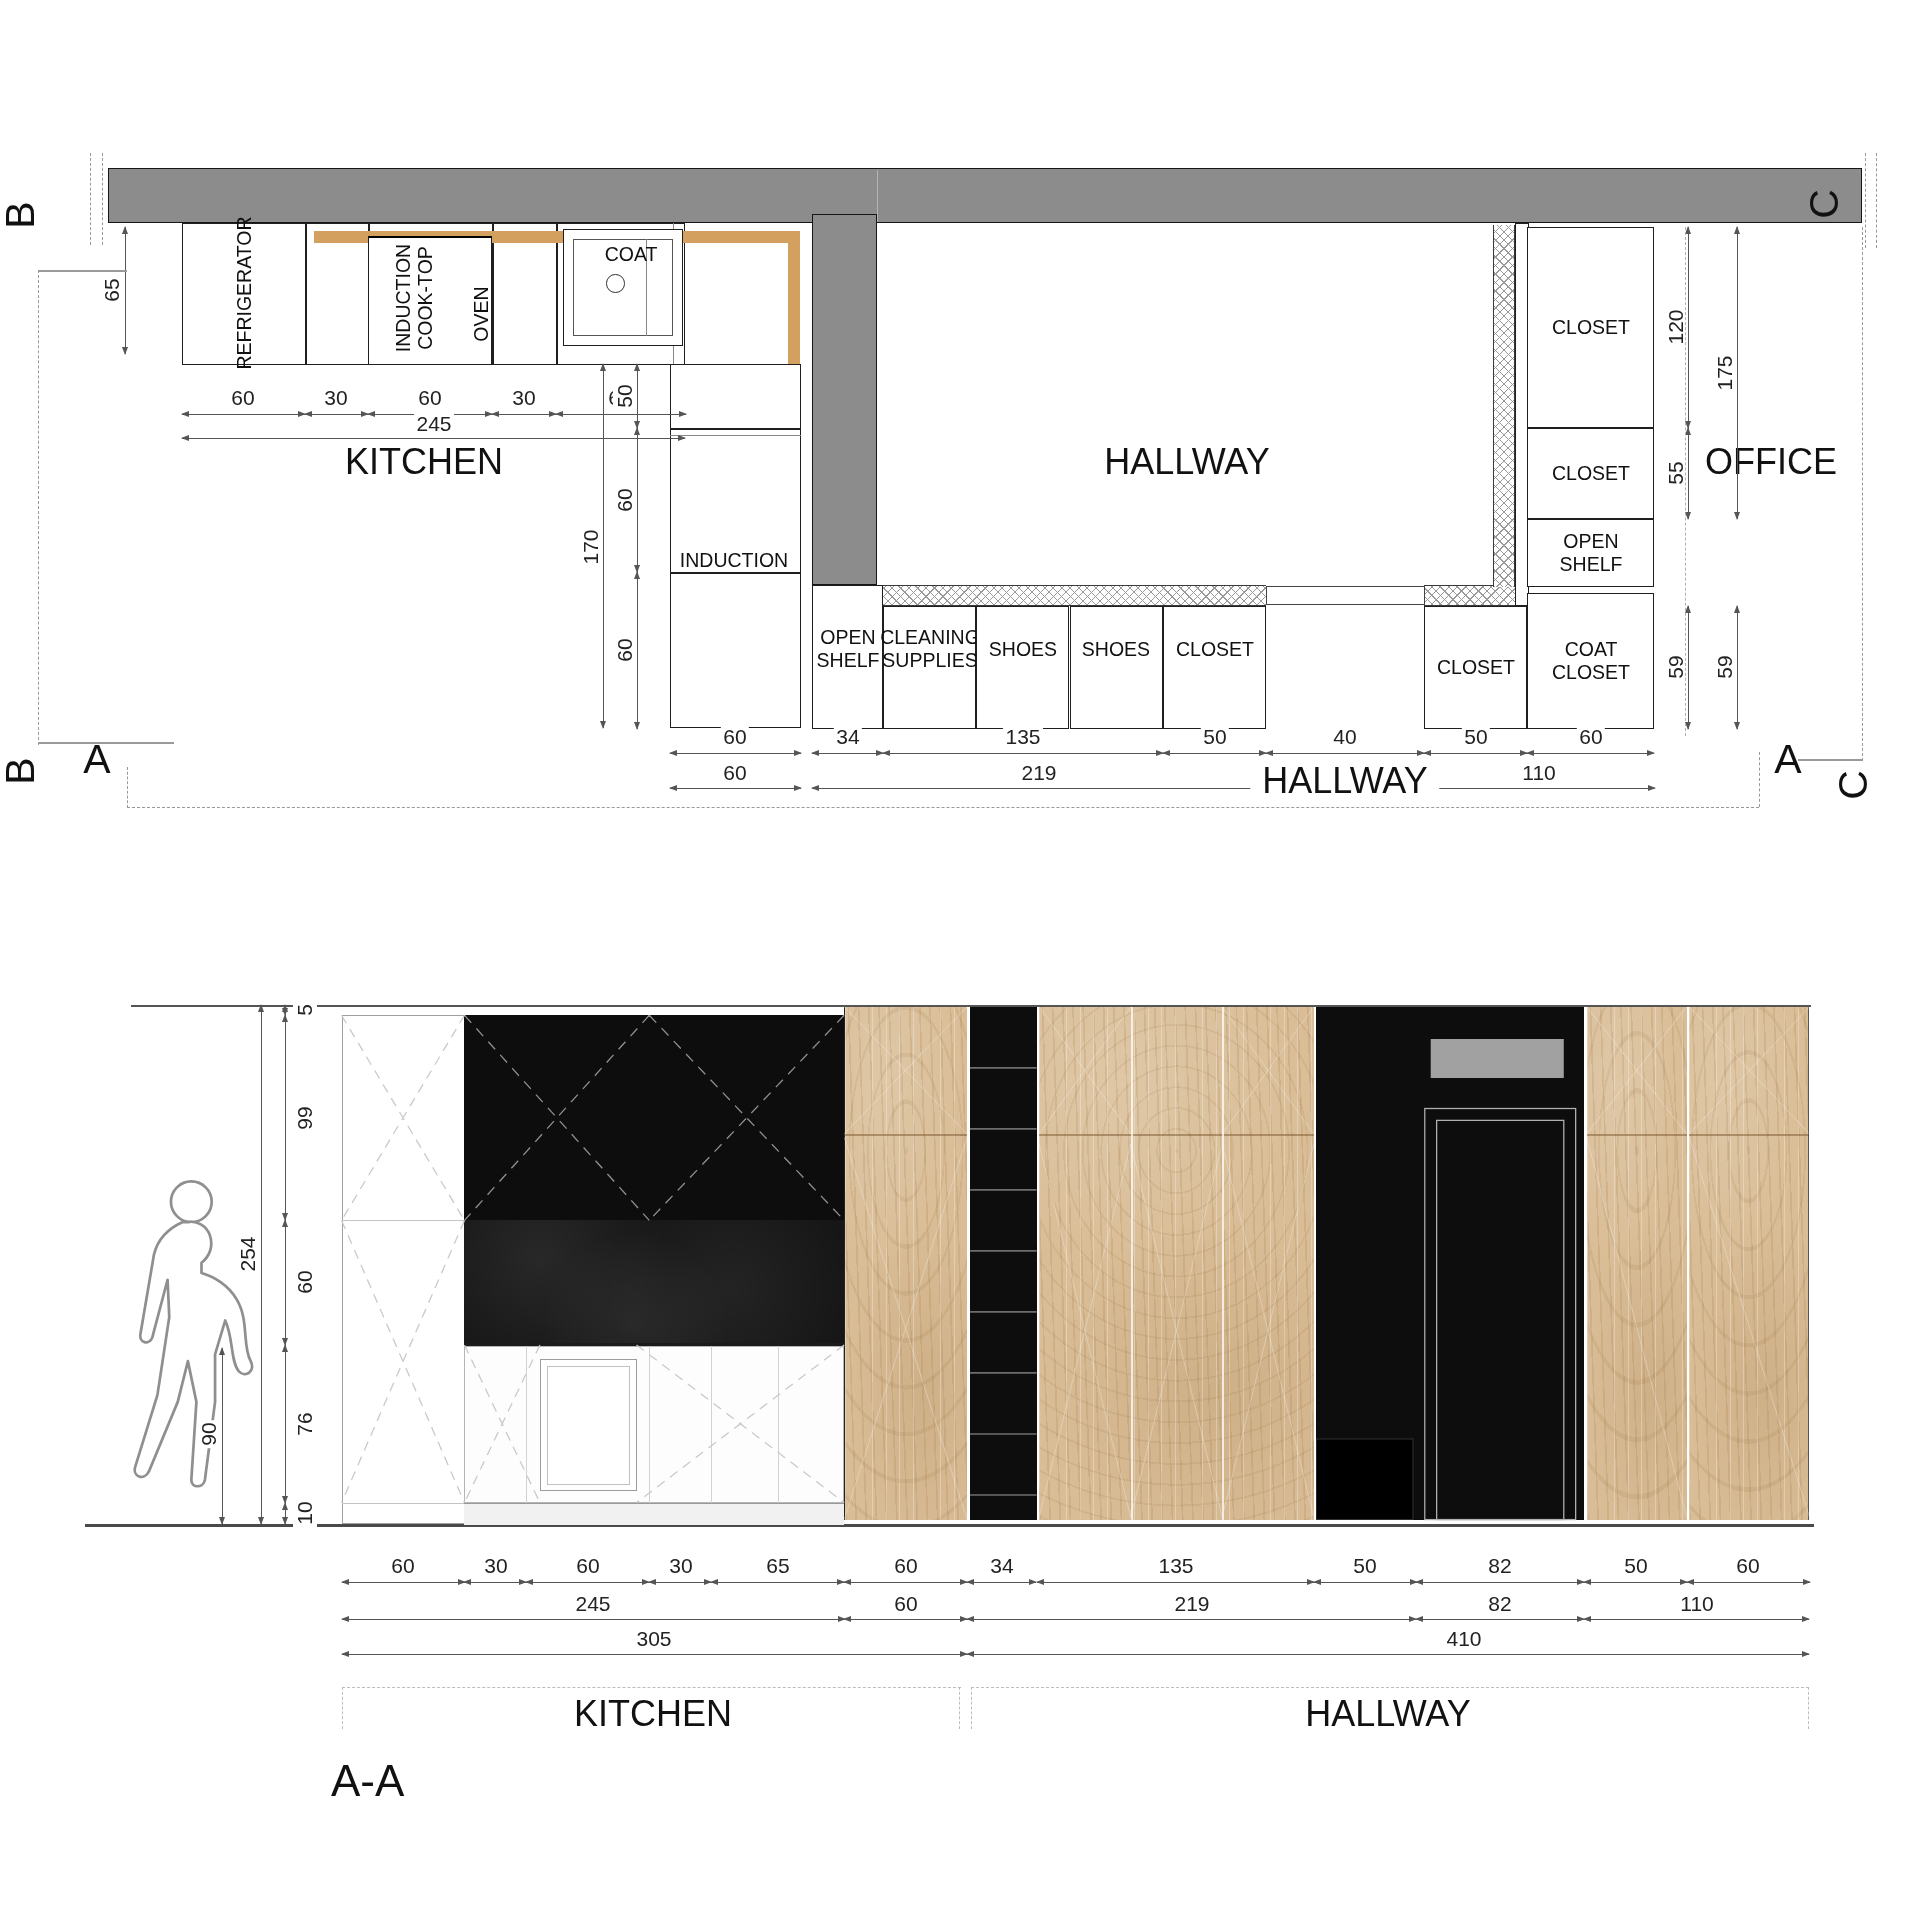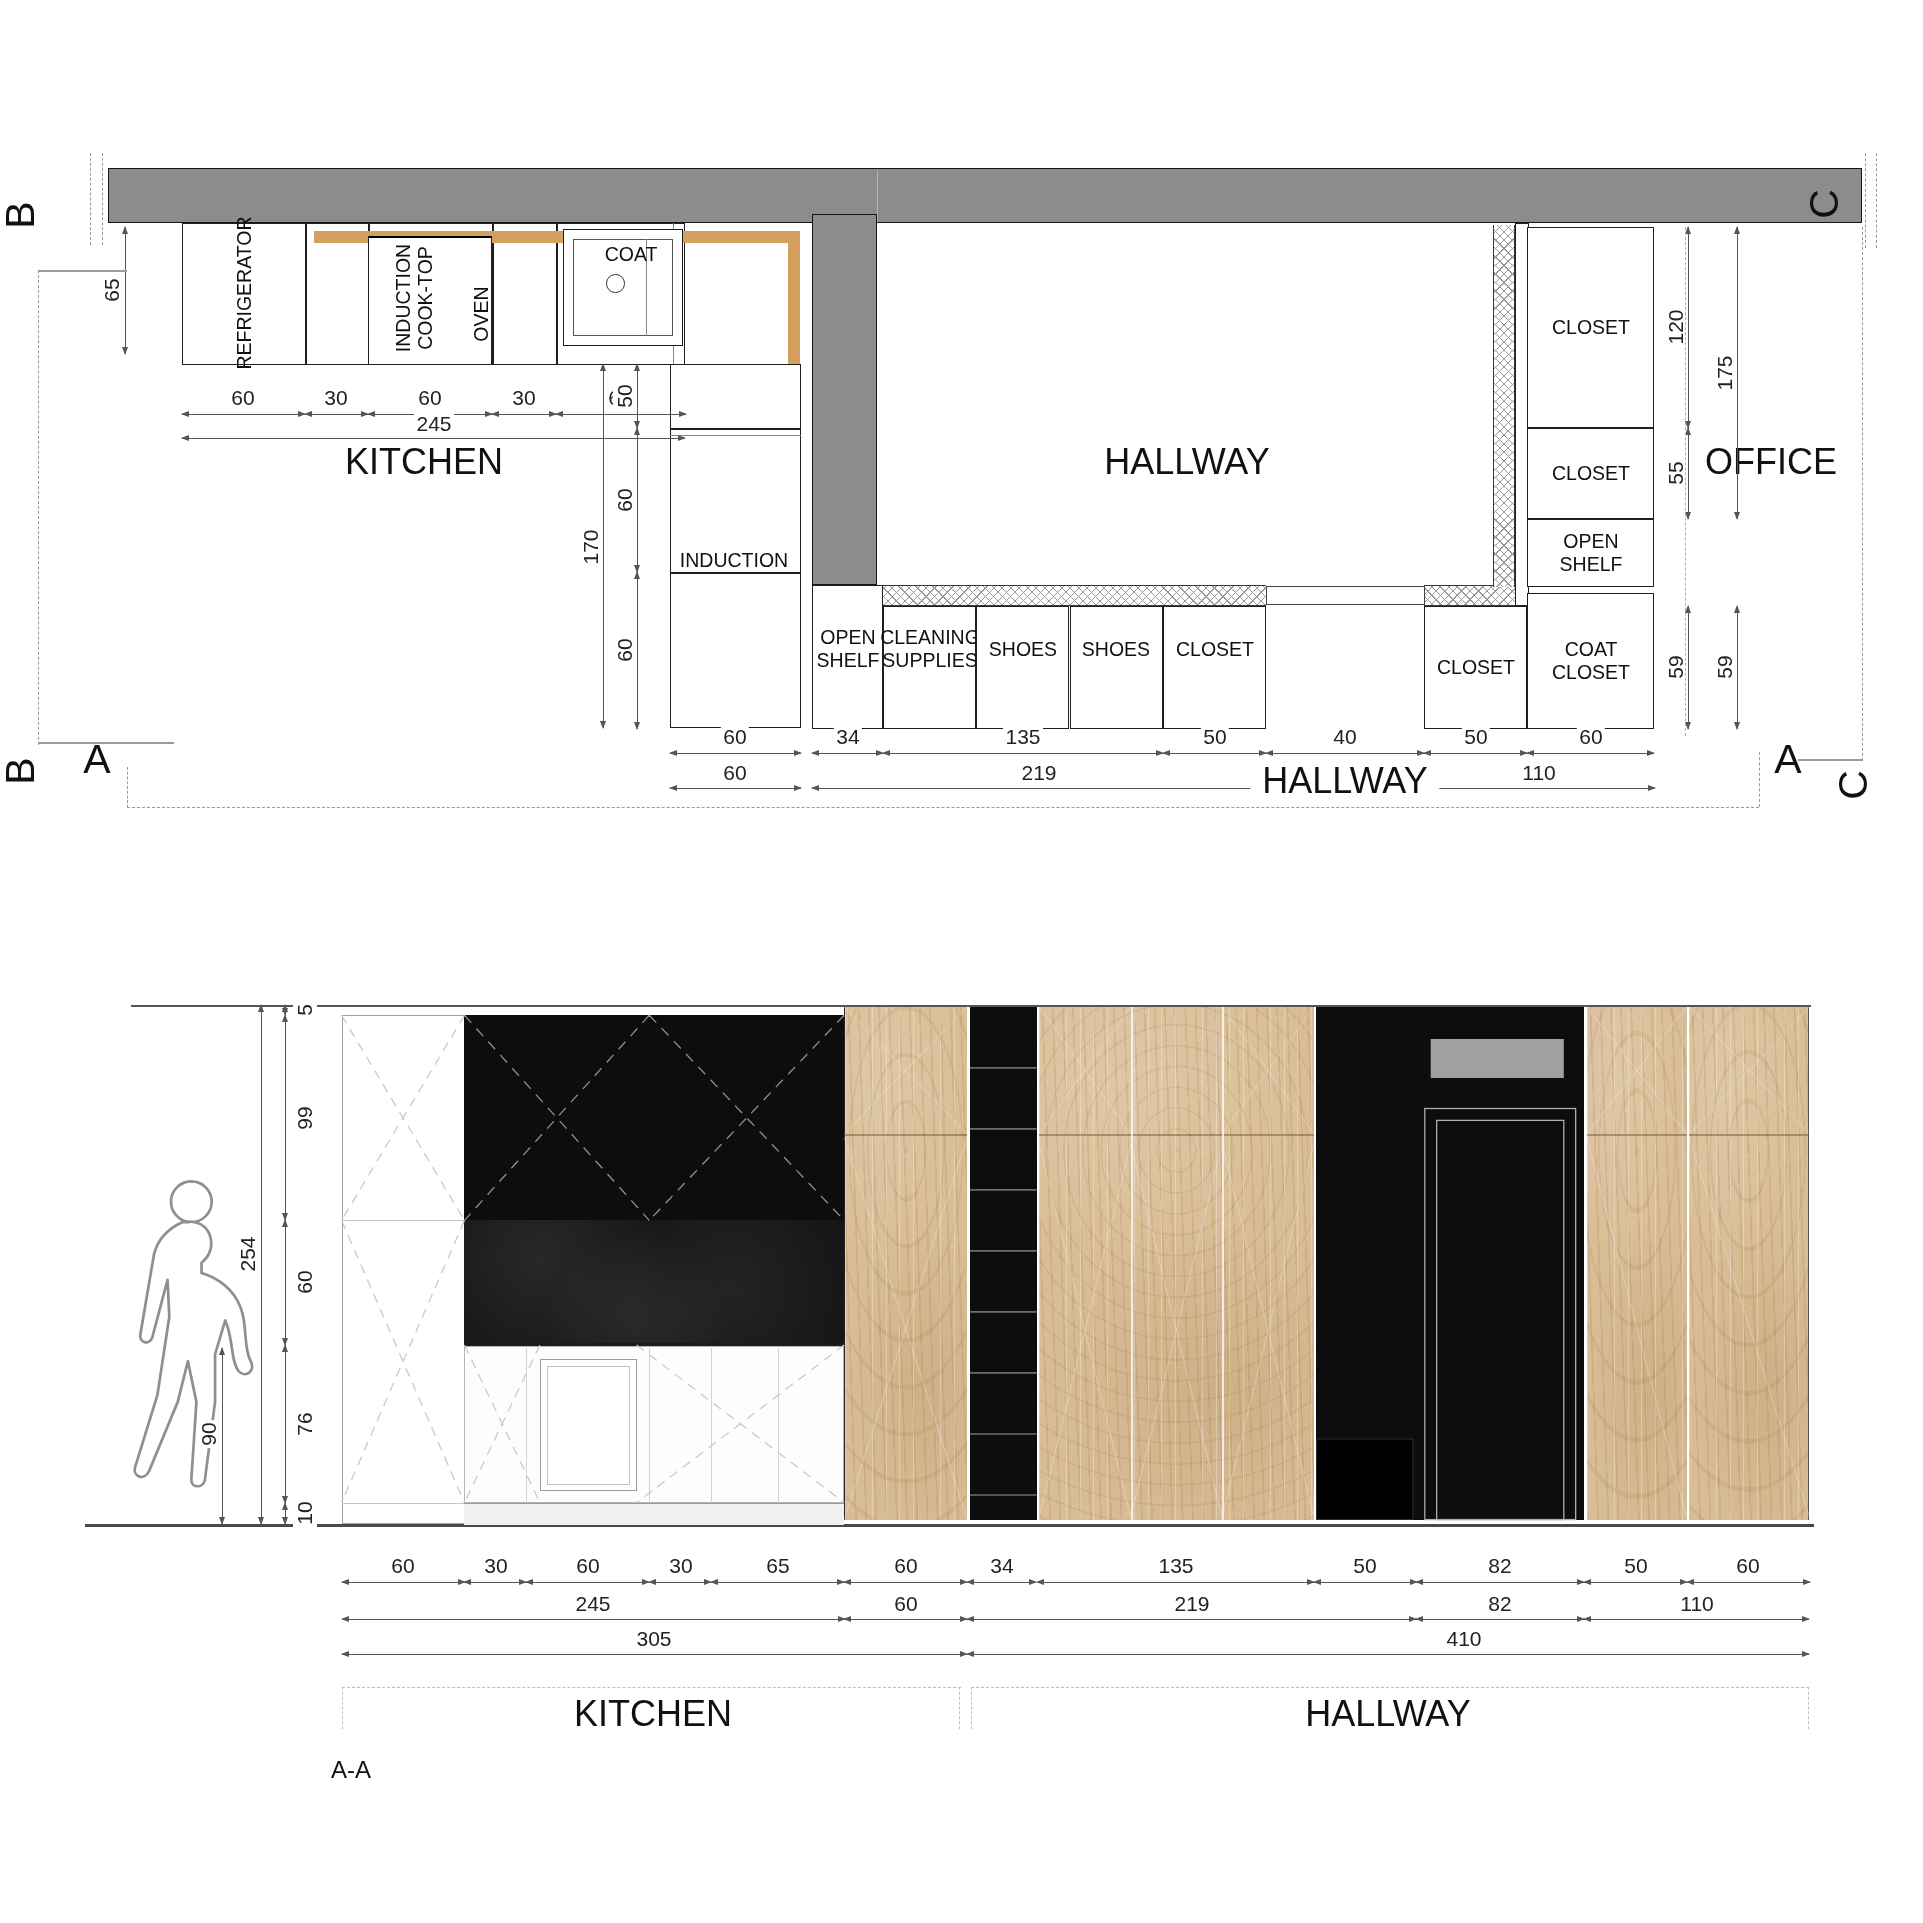--- a/index.html
+++ b/index.html
@@ -333,16 +333,16 @@
 
   <div class="dshb" style="left:342px;top:1687px;width:619px"></div>
   <div class="dshbv" style="left:342px;top:1687px;height:42px"></div>
   <div class="dshbv" style="left:959px;top:1687px;height:42px"></div>
   <span class="room" style="left:653px;top:1714px;background:#fff;padding:0 8.5px">KITCHEN</span>
   <div class="dshb" style="left:971px;top:1687px;width:838px"></div>
   <div class="dshbv" style="left:971px;top:1687px;height:42px"></div>
   <div class="dshbv" style="left:1808px;top:1687px;height:42px"></div>
   <span class="room" style="left:1388px;top:1714px;background:#fff;padding:0 8.5px">HALLWAY</span>
 
-  <span style="position:absolute;left:331px;top:1756px;font-size:24px;color:#111">A-A</span>
+  <span style="position:absolute;left:331px;top:1756px;font-size:44px;color:#111">A-A</span>
 
 </div>
 
 
 </body></html>

